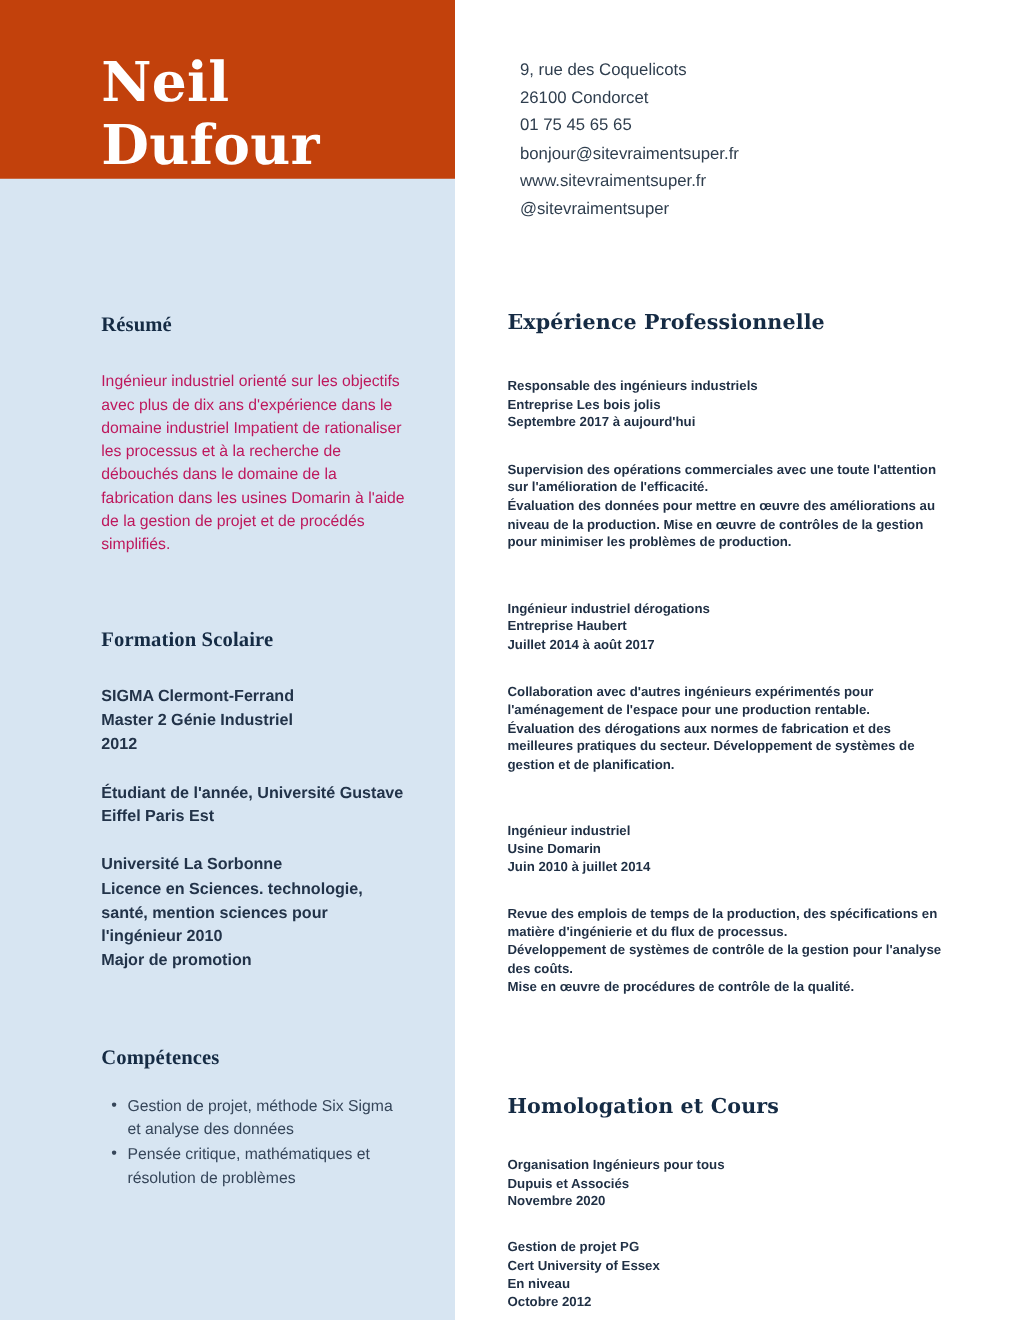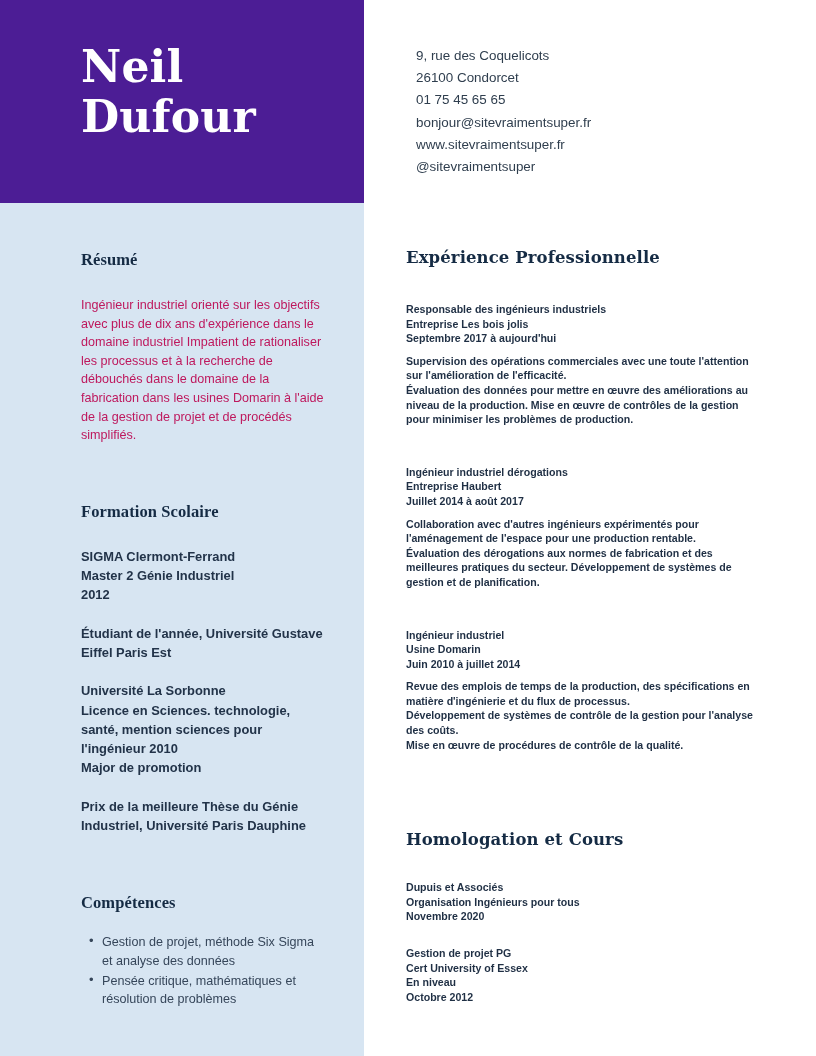--- a/index.html
+++ b/index.html
@@ -31,22 +31,22 @@
     top: 0;
     width: 364px;
     height: 1056px;
     background: #d7e5f2;
   }
   .name-block {
     position: absolute;
     left: 0;
     top: 0;
     width: 364px;
-    height: 203px;
-    background: #4c1d95;
+    height: 143px;
+    background: #c2410c;
     box-sizing: border-box;
   }
   .name-inner {
     position: absolute;
     left: 81px;
     top: 42px;
     right: 14px;
   }
   .name-line {
     font-family: "DejaVu Serif", "Liberation Serif", serif;
@@ -149,21 +149,21 @@
   }
 
   .job { margin-top: 34px; }
   .job-head {
     font-size: 10.6px;
     line-height: 14.6px;
     font-weight: 700;
     color: #1f2f44;
   }
   .job-desc {
-    margin-top: 8px;
+    margin-top: 23px;
     font-size: 10.6px;
     line-height: 14.6px;
     font-weight: 700;
     color: #1f2f44;
   }
   .job.gap2 { margin-top: 38px; }
 
   .s-homolog { margin-top: 78px; }
   .cert { margin-top: 30px; }
   .cert + .cert { margin-top: 22px; }
@@ -193,21 +193,20 @@
       <div class="s-resume">
         <div class="sec-head">Résumé</div>
         <div class="resume-text">Ingénieur industriel orienté sur les objectifs avec plus de dix ans d'expérience dans le domaine industriel Impatient de rationaliser les processus et à la recherche de débouchés dans le domaine de la fabrication dans les usines Domarin à l'aide de la gestion de projet et de procédés simplifiés.</div>
       </div>
 
       <div class="s-formation">
         <div class="sec-head">Formation Scolaire</div>
         <div class="edu-group">SIGMA Clermont-Ferrand<br>Master 2 Génie Industriel<br>2012</div>
         <div class="edu-group">Étudiant de l'année, Université Gustave Eiffel Paris Est</div>
         <div class="edu-group">Université La Sorbonne<br>Licence en Sciences. technologie, santé, mention sciences pour l'ingénieur 2010<br>Major de promotion</div>
-        <div class="edu-group">Prix de la meilleure Thèse du Génie Industriel, Université Paris Dauphine</div>
       </div>
 
       <div class="s-competences">
         <div class="sec-head">Compétences</div>
         <ul class="skills">
           <li>Gestion de projet, méthode Six Sigma et analyse des données</li>
           <li>Pensée critique, mathématiques et résolution de problèmes</li>
         </ul>
       </div>
 
@@ -249,22 +248,22 @@
           <div class="job-head">Usine Domarin</div>
           <div class="job-head">Juin 2010 à juillet 2014</div>
           <div class="job-desc">Revue des emplois de temps de la production, des spécifications en matière d'ingénierie et du flux de processus.<br>Développement de systèmes de contrôle de la gestion pour l'analyse des coûts.<br>Mise en œuvre de procédures de contrôle de la qualité.</div>
         </div>
       </div>
 
       <div class="s-homolog">
         <div class="sec-head-r">Homologation et Cours</div>
 
         <div class="cert">
+          <div class="cert-line">Organisation Ingénieurs pour tous</div>
           <div class="cert-line">Dupuis et Associés</div>
-          <div class="cert-line">Organisation Ingénieurs pour tous</div>
           <div class="cert-line">Novembre 2020</div>
         </div>
 
         <div class="cert">
           <div class="cert-line">Gestion de projet PG</div>
           <div class="cert-line">Cert University of Essex</div>
           <div class="cert-line">En niveau</div>
           <div class="cert-line">Octobre 2012</div>
         </div>
       </div>

